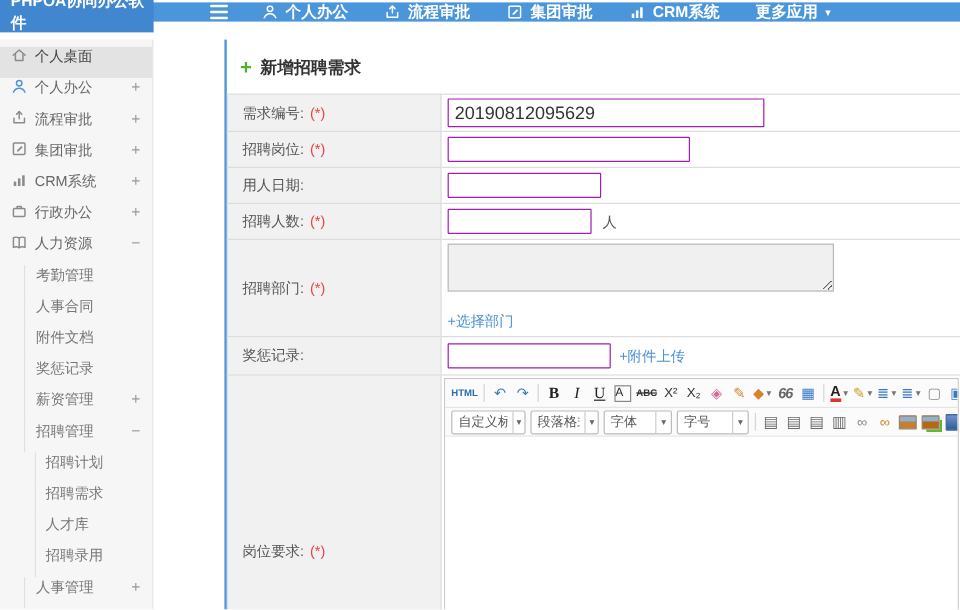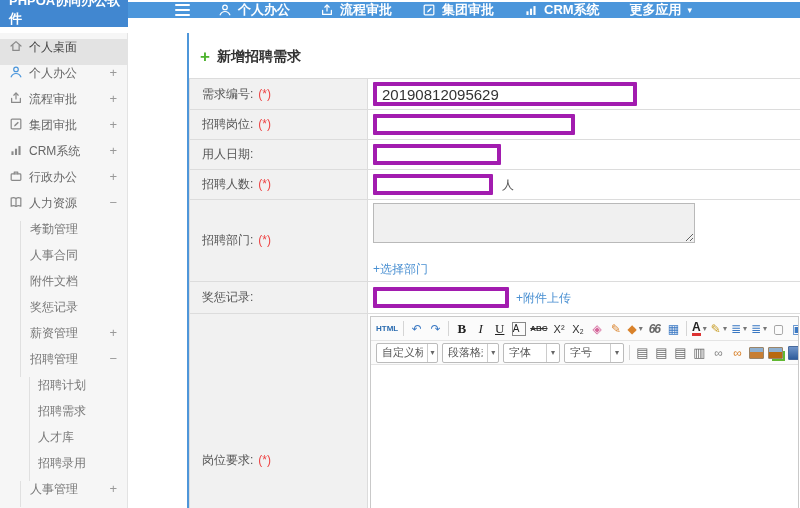--- a/index.html
+++ b/index.html
@@ -43,21 +43,21 @@
              border-left:2px solid #4e96d9; }
   .page-title-row { display:flex; align-items:center; margin:15px 0 12px 11px; }
   .plus-icon { color:#4db32e; font-weight:900; font-size:17px; line-height:14px; margin-right:7px; }
   .page-title { font-size:14px; font-weight:bold; color:#333; }
 
   table.form-table { border-collapse:collapse; width:calc(100% + 2px); table-layout:fixed; }
   .form-table td { border:1px solid #dcdcdc; vertical-align:middle; }
   td.lbl { width:178px; background:#f1f1f1; padding-left:12px; font-size:12px; color:#555; }
   td.val { background:#fff; padding:3px 5px; }
   .req { color:#e44; margin-left:5px; font-size:12px; }
-  .inp { height:21px; border:4px solid #a21caf; border-radius:1px; background:#fff;
+  .inp { height:21px; border:1px solid #a21caf; border-radius:1px; background:#fff;
          font-size:13px; color:#333; padding:0 5px; font-family:inherit; vertical-align:middle; }
   .inp-lg { height:24px; font-size:15px; }
   .w264{width:264px}.w202{width:202px}.w128{width:128px}.w120{width:120px}.w136{width:136px}
   .suffix { font-size:12px; color:#555; margin-left:9px; }
   .lnk { color:#4a90d2; font-size:12px; cursor:pointer; text-decoration:none; }
   .dept-area { width:322px; height:40px; border:1px solid #b9b9b9; background:#f0f0f0;
                resize:vertical; font-family:inherit; display:block; }
   .under-link { margin-top:16px; }
   .attach-link { margin-left:7px; }
 

